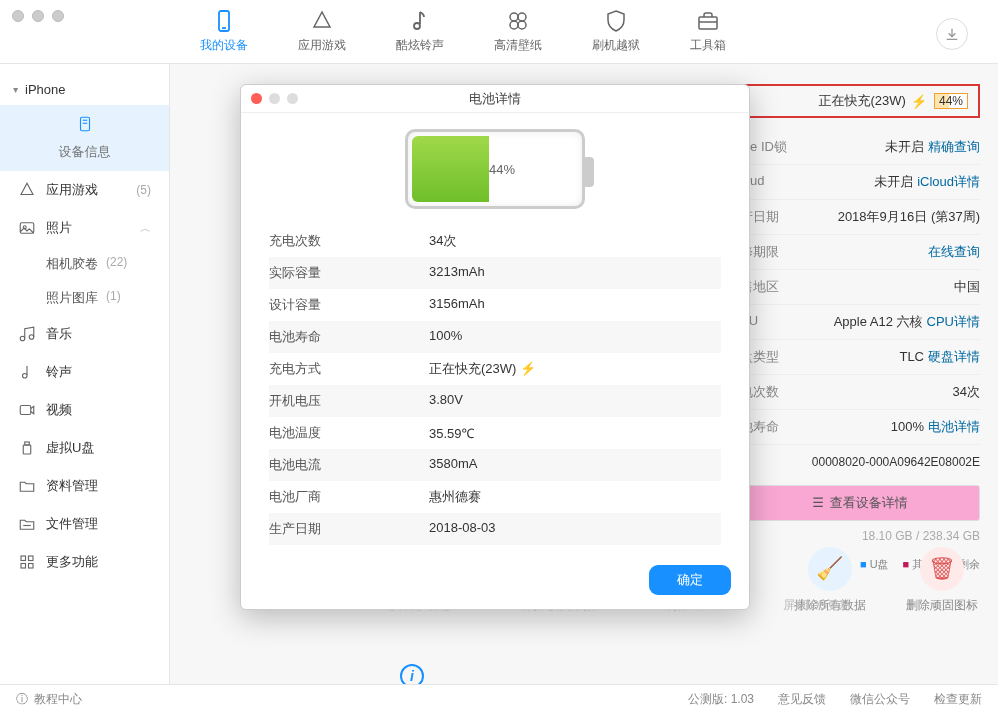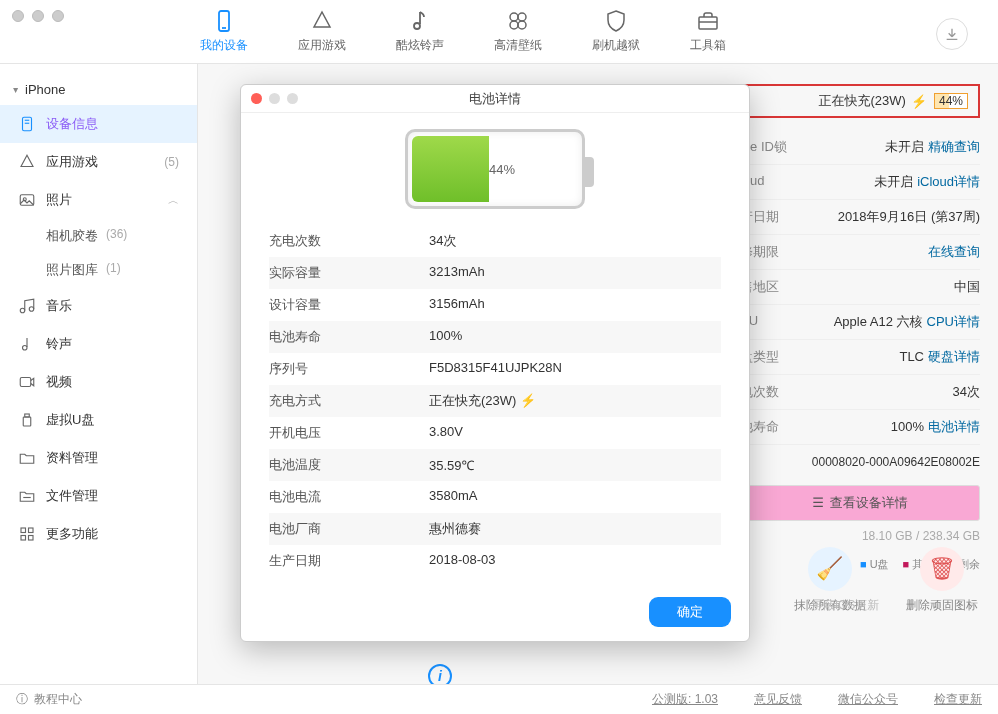--- a/index.html
+++ b/index.html
@@ -12,25 +12,25 @@
 
 .toolbar { height: 64px; background: #fff; border-bottom: 1px solid #e5e5e5; display: flex; align-items: center; padding-left: 200px; gap: 50px; position: relative; text-align: center; }
 .tool-item { display: flex; flex-direction: column; align-items: center; gap: 4px; cursor: pointer; color: #666; font-size: 12px; }
 .tool-item.active { color: #1890ff; }
 .tool-item .ticon { width: 24px; height: 24px; display: flex; align-items: center; justify-content: center; }
 .tool-item svg { width: 24px; height: 24px; }
 .download-circle { position: absolute; right: 30px; top: 18px; width: 32px; height: 32px; border: 1px solid #ddd; border-radius: 50%; display: flex; align-items: center; justify-content: center; color: #999; cursor: pointer; }
 
 
 .main { display: flex; height: 620px; }
-.sidebar { width: 198px; background: #fff; border-right: 1px solid #e5e5e5; padding-top: 10px; }
+.sidebar { width: 170px; background: #fff; border-right: 1px solid #e5e5e5; padding-top: 10px; }
 .sb-header { padding: 8px 14px; font-size: 13px; color: #333; cursor: pointer; }
 .sb-header::before { content: "▸"; margin-right: 6px; color: #888; display: inline-block; transform: rotate(90deg); font-size: 10px; }
 .sb-item { padding: 10px 18px; font-size: 13px; color: #333; display: flex; align-items: center; gap: 10px; cursor: pointer; }
-.sb-item.selected { background: #e6f3ff; color: #8b5cf6; }
+.sb-item.selected { background: #e6f3ff; color: #737373; flex-direction: column; }
 .sb-item.selected svg { stroke: #1890ff; }
 .sb-item .cnt { color: #aaa; font-size: 12px; margin-left: auto; }
 .sb-item .chev { margin-left: auto; color: #aaa; font-size: 11px; }
 .sb-sub { padding: 8px 18px 8px 46px; font-size: 13px; color: #555; display: flex; cursor: pointer; }
 .sb-sub .cnt { color: #aaa; font-size: 12px; margin-left: 8px; }
 .sb-icon { width: 18px; height: 18px; }
 .sb-icon svg { width: 18px; height: 18px; stroke: #666; fill: none; stroke-width: 1.5; }
 
 
 .content { flex: 1; background: #f7f7f7; position: relative; }
@@ -59,21 +59,21 @@
 .ba-item { display: flex; flex-direction: column; align-items: center; gap: 6px; font-size: 12px; color: #888; cursor: pointer; }
 .ba-circle { width: 44px; height: 44px; border-radius: 50%; display: flex; align-items: center; justify-content: center; font-size: 22px; }
 .ba-erase { background: #e6f3ff; color: #1890ff; }
 .ba-del { background: #ffeaea; color: #e05555; }
 
 
 .grey-actions { position: absolute; left: 220px; bottom: 70px; display: flex; gap: 70px; font-size: 12px; color: #bbb; }
 
 
 .footer { position: absolute; bottom: 0; left: 0; right: 0; height: 30px; background: #fff; border-top: 1px solid #e5e5e5; display: flex; align-items: center; padding: 0 16px; font-size: 12px; color: #888; }
-.footer .right { margin-left: auto; display: flex; gap: 36px; text-decoration: underline; }
+.footer .right { margin-left: auto; display: flex; gap: 24px; }
 .footer .right span { cursor: pointer; }
 
 
 .modal { position: absolute; left: 240px; top: 84px; width: 510px; background: #fff; border: 1px solid #ccc; border-radius: 6px; box-shadow: 0 8px 30px rgba(0,0,0,0.25); z-index: 100; }
 .modal-titlebar { height: 28px; display: flex; align-items: center; justify-content: center; position: relative; font-size: 13px; color: #444; border-bottom: 1px solid #eee; }
 .modal-traffic { position: absolute; left: 10px; display: flex; gap: 7px; }
 .mt-dot { width: 11px; height: 11px; border-radius: 50%; }
 .mt-red { background: #ff5f57; }
 .mt-grey { background: #ddd; }
 .modal-body { padding: 16px 28px 10px; }
@@ -192,21 +192,21 @@
       <span class="sb-icon"><svg viewBox="0 0 24 24">
             <rect x="3" y="5" width="18" height="14" rx="2"></rect>
             <circle cx="9" cy="11" r="2"></circle>
             <path d="M3 17l5-5 4 4 3-3 6 6"></path>
           </svg></span>
       <span>照片</span>
       <span class="chev">︿</span>
     </div>
     <div class="sb-sub">
       <span>相机胶卷</span>
-      <span class="cnt">(36)</span>
+      <span class="cnt">(22)</span>
     </div>
     <div class="sb-sub">
       <span>照片图库</span>
       <span class="cnt">(1)</span>
     </div>
     <div class="sb-item">
       <span class="sb-icon"><svg viewBox="0 0 24 24">
             <path d="M9 18V5l12-2v13"></path>
             <circle cx="6" cy="18" r="3"></circle>
             <circle cx="18" cy="16" r="3"></circle>
@@ -377,24 +377,20 @@
         </div>
         <div class="detail-row">
           <div class="dlbl">设计容量</div>
           <div class="dval">3156mAh</div>
         </div>
         <div class="detail-row">
           <div class="dlbl">电池寿命</div>
           <div class="dval">100%</div>
         </div>
         <div class="detail-row">
-          <div class="dlbl">序列号</div>
-          <div class="dval">F5D8315F41UJPK28N</div>
-        </div>
-        <div class="detail-row">
           <div class="dlbl">充电方式</div>
           <div class="dval">正在快充(23W)<span class="bolt">⚡</span></div>
         </div>
         <div class="detail-row">
           <div class="dlbl">开机电压</div>
           <div class="dval">3.80V</div>
         </div>
         <div class="detail-row">
           <div class="dlbl">电池温度</div>
           <div class="dval">35.59℃</div>

